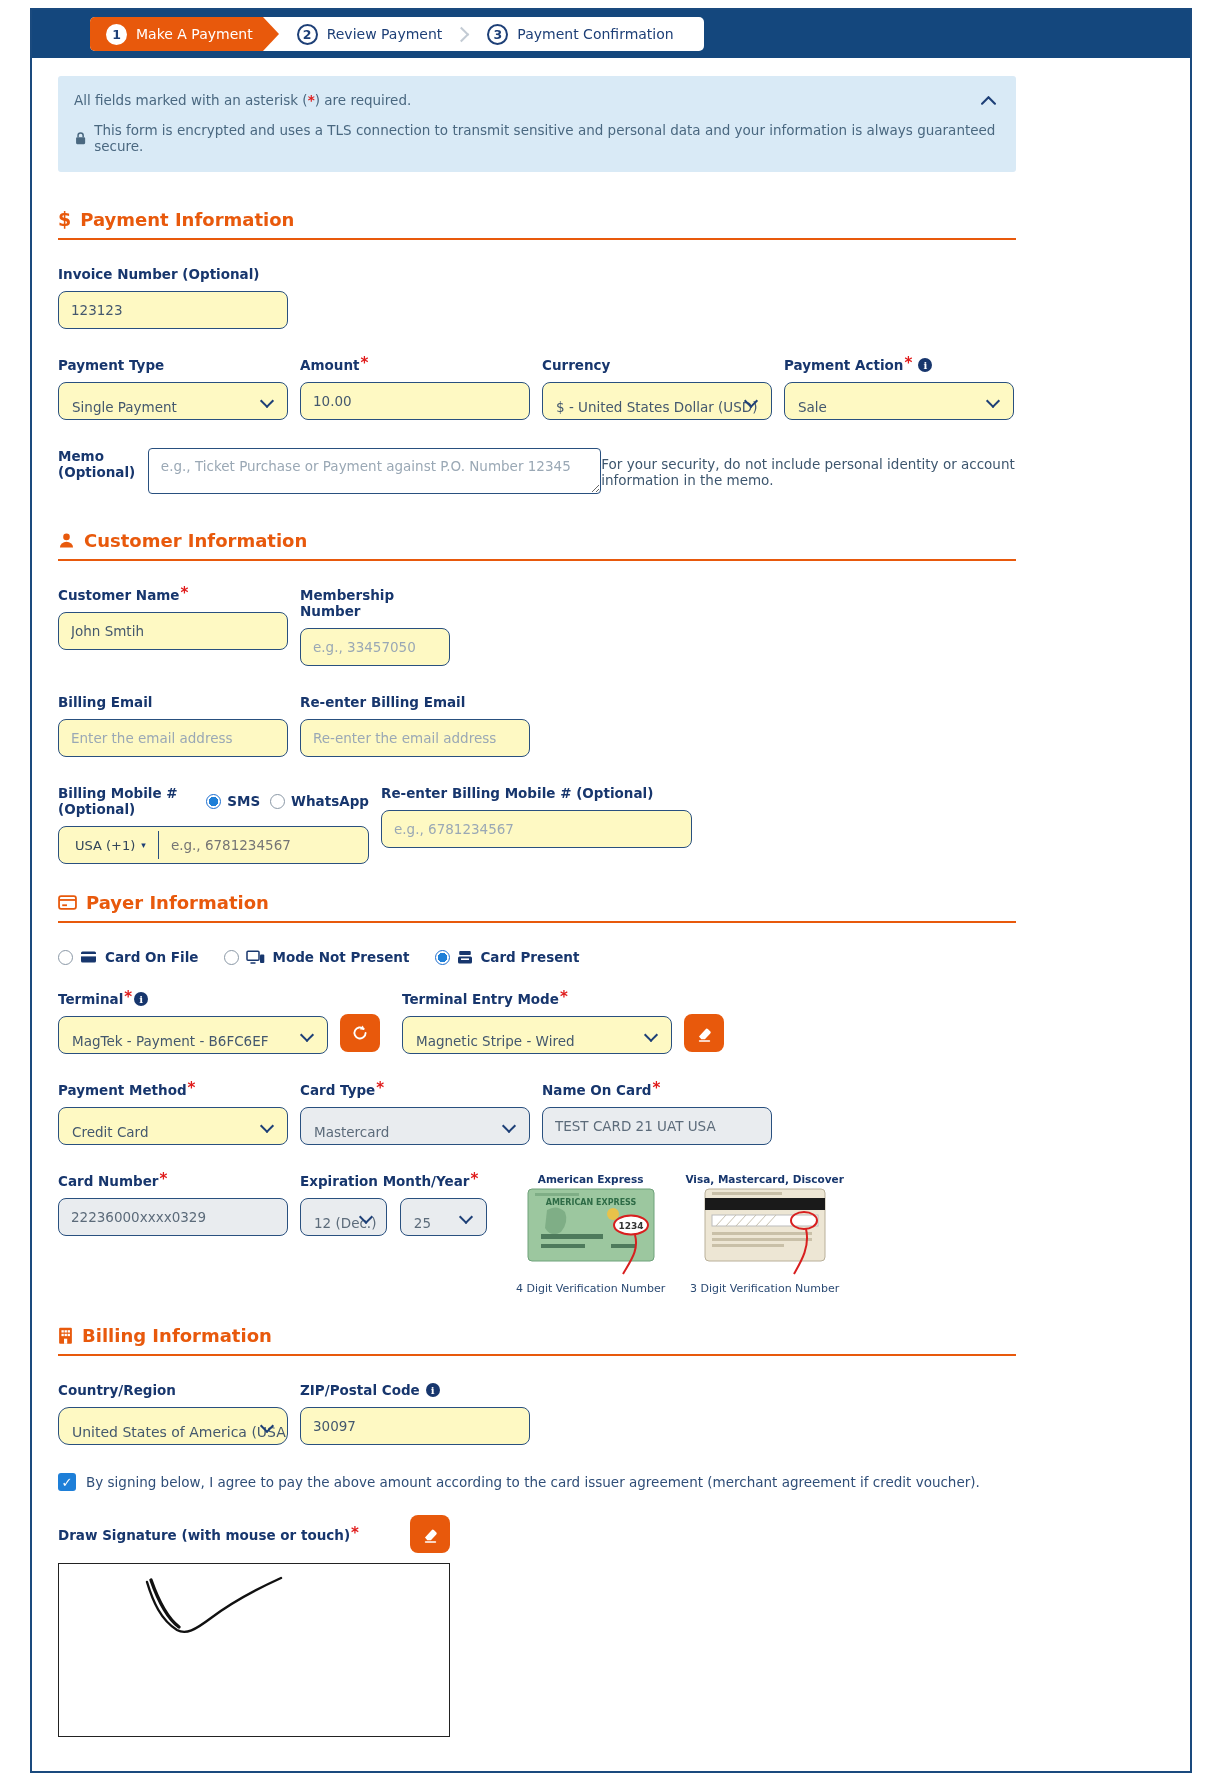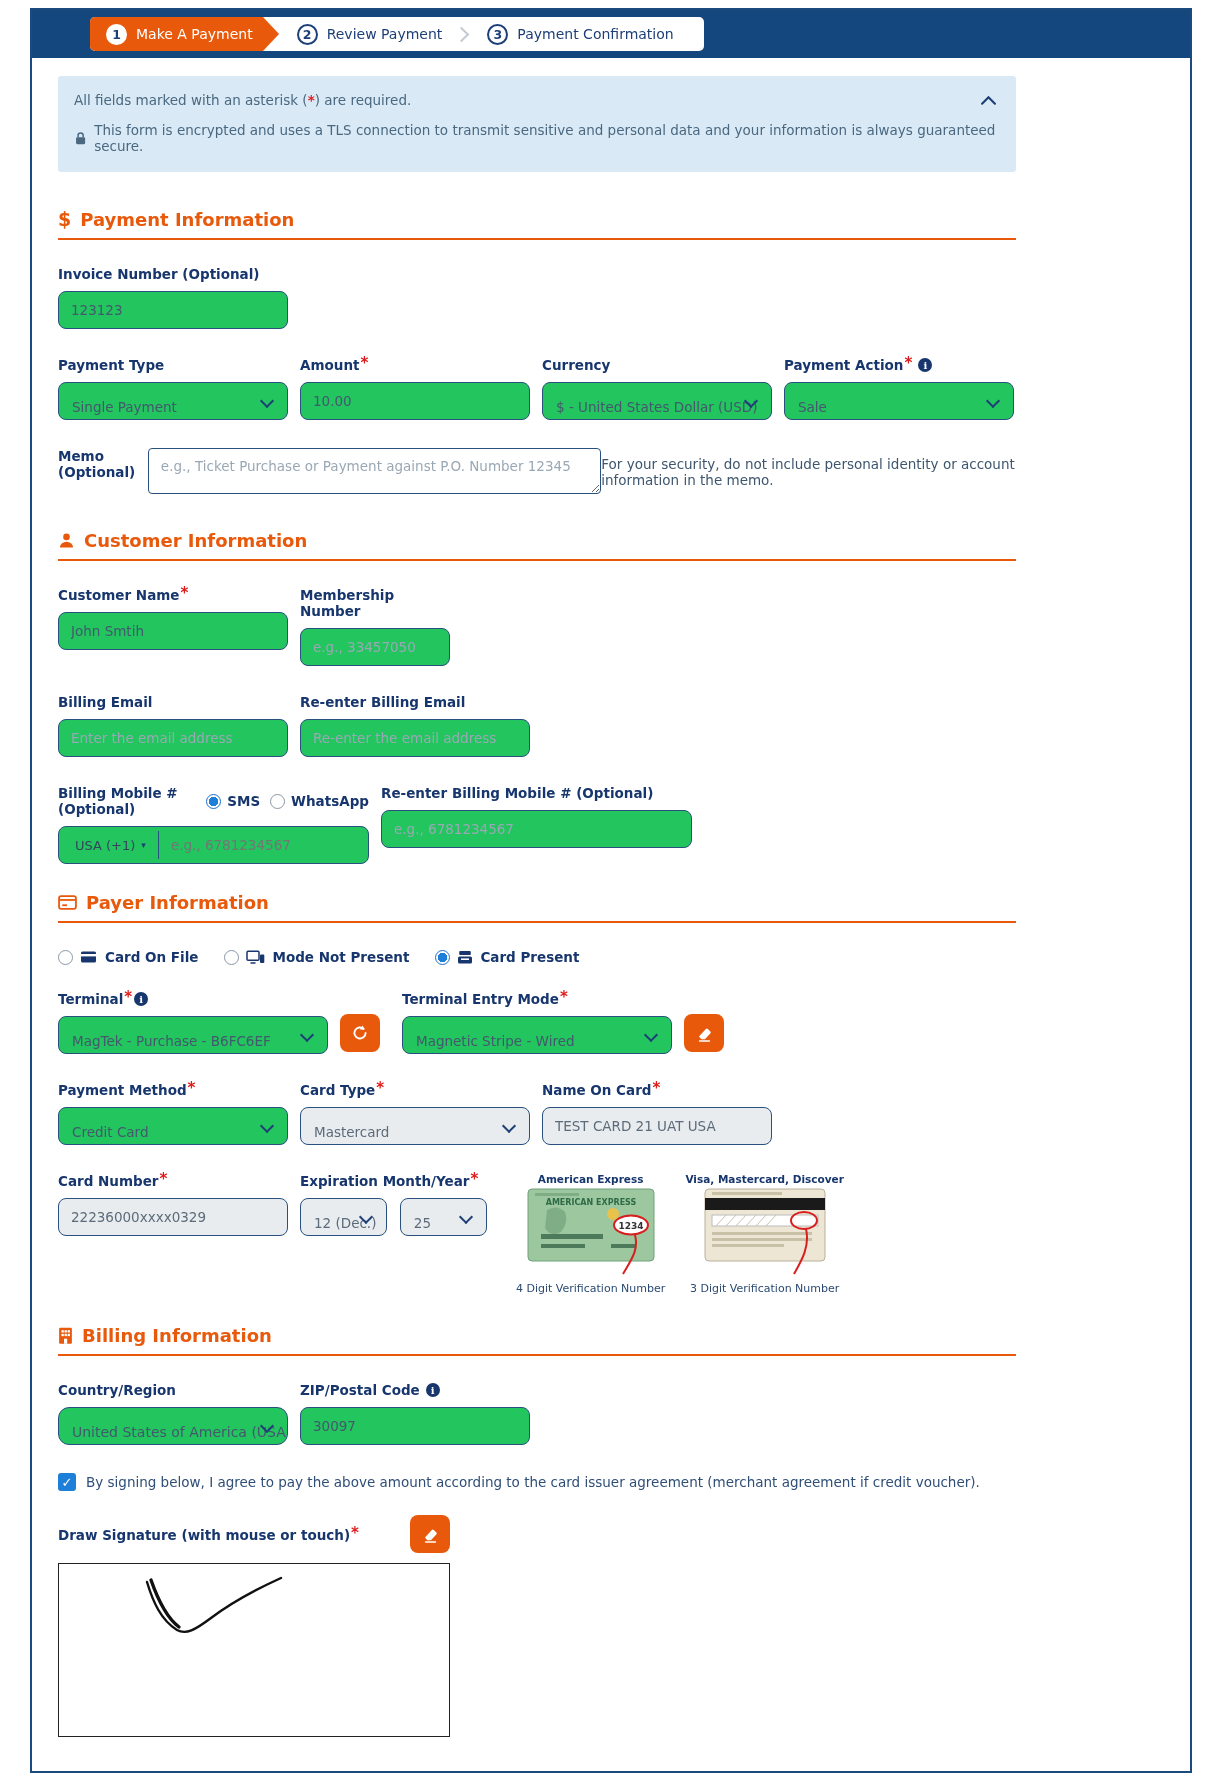--- a/index.html
+++ b/index.html
@@ -31,21 +31,21 @@
   .banner .line + .line { margin-top:14px; }
   .collapse-btn { position:absolute; right:16px; top:12px; cursor:pointer; padding:4px; }
   .red { color:#E01B1B; font-weight:bold; }
   
   .section-title { display:flex; align-items:center; gap:9px; color:#E8590C; font-size:18px; font-weight:bold; border-bottom:2px solid #E8590C; padding-bottom:8px; margin:36px 0 26px 0; }
   .flabel { display:flex; align-items:center; color:#17366D; font-weight:bold; font-size:13.5px; margin-bottom:9px; }
   .req { color:#E01B1B; font-weight:bold; font-size:15px; line-height:10px; margin-left:1px; position:relative; top:-2px; }
   .row { display:flex; gap:12px; margin-bottom:28px; align-items:flex-start; }
   .w230 { width:230px; } .w270 { width:270px; } .w310 { width:311px; } .w110 { width:110px; } .w97 { width:97px; }
   .input, .select, .group {
-    height:38px; border:1px solid #29507F; border-radius:8px; background:#22c55e;
+    height:38px; border:1px solid #29507F; border-radius:8px; background:#fef9c3;
     font-size:13.5px; color:#44586E; width:100%;
     font-family:"DejaVu Sans","Liberation Sans",sans-serif;
   }
   .input { padding:0 12px; outline:none; }
   .input::placeholder, textarea::placeholder { color:#9AA8B5; opacity:1; }
   .select { position:relative; display:flex; align-items:center; padding:12px 32px 0 13px; cursor:pointer; white-space:nowrap; overflow:hidden; }
   .select::after { content:""; position:absolute; right:15px; top:13px; width:8px; height:8px; border-right:2px solid #1D3F77; border-bottom:2px solid #1D3F77; transform:rotate(45deg); }
   .disabled { background:#E9ECEF !important; color:#5C6B7A !important; }
   textarea.memo { width:634px; height:46px; border:1px solid #29507F; border-radius:4px; padding:9px 12px; font-size:13.5px; color:#44586E; resize:vertical; font-family:"DejaVu Sans","Liberation Sans",sans-serif; }
   .note { color:#3D566E; font-size:13.5px; margin-top:8px; }
@@ -276,21 +276,21 @@
       </div>
 
       <div class="row">
         <div class="w270">
           <div class="flabel">
               <span>Terminal</span>
               <span class="req">*</span>
               <span class="info" style="margin-left:2px;">i</span>
             </div>
           <div class="select">
-              <span>MagTek - Purchase - B6FC6EF</span>
+              <span>MagTek - Payment - B6FC6EF</span>
             </div>
         </div>
         <button class="obtn" style="margin-top:23px;">
           <svg width="18" height="18" viewBox="0 0 20 20">
             <path d="M16.2 10 a6.2 6.2 0 1 1 -2.1 -4.7" fill="none" stroke="#fff" stroke-width="2.1" stroke-linecap="round"></path>
             <polygon points="13.2,1.6 14.6,6.6 9.6,5.9" fill="#fff"></polygon>
           </svg>
         </button>
         <div class="w270" style="margin-left:10px;">
           <div class="flabel">

